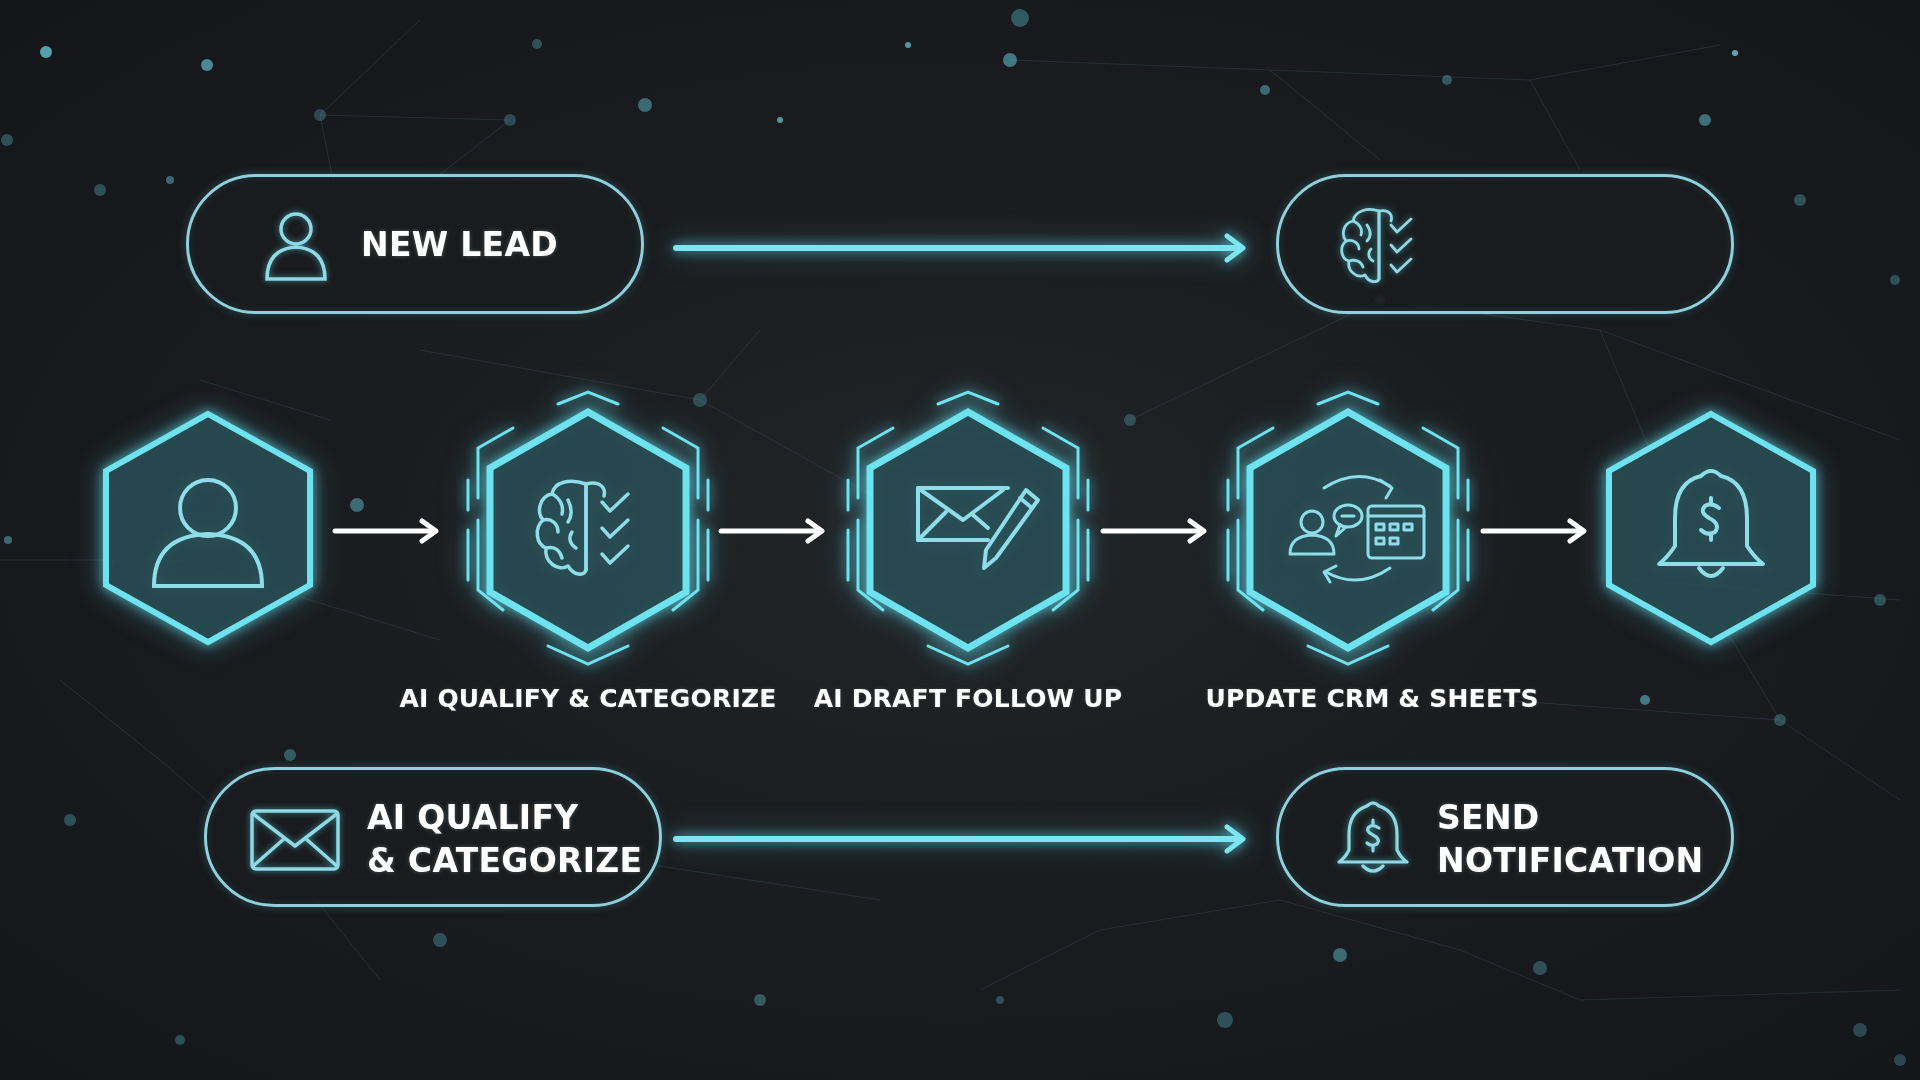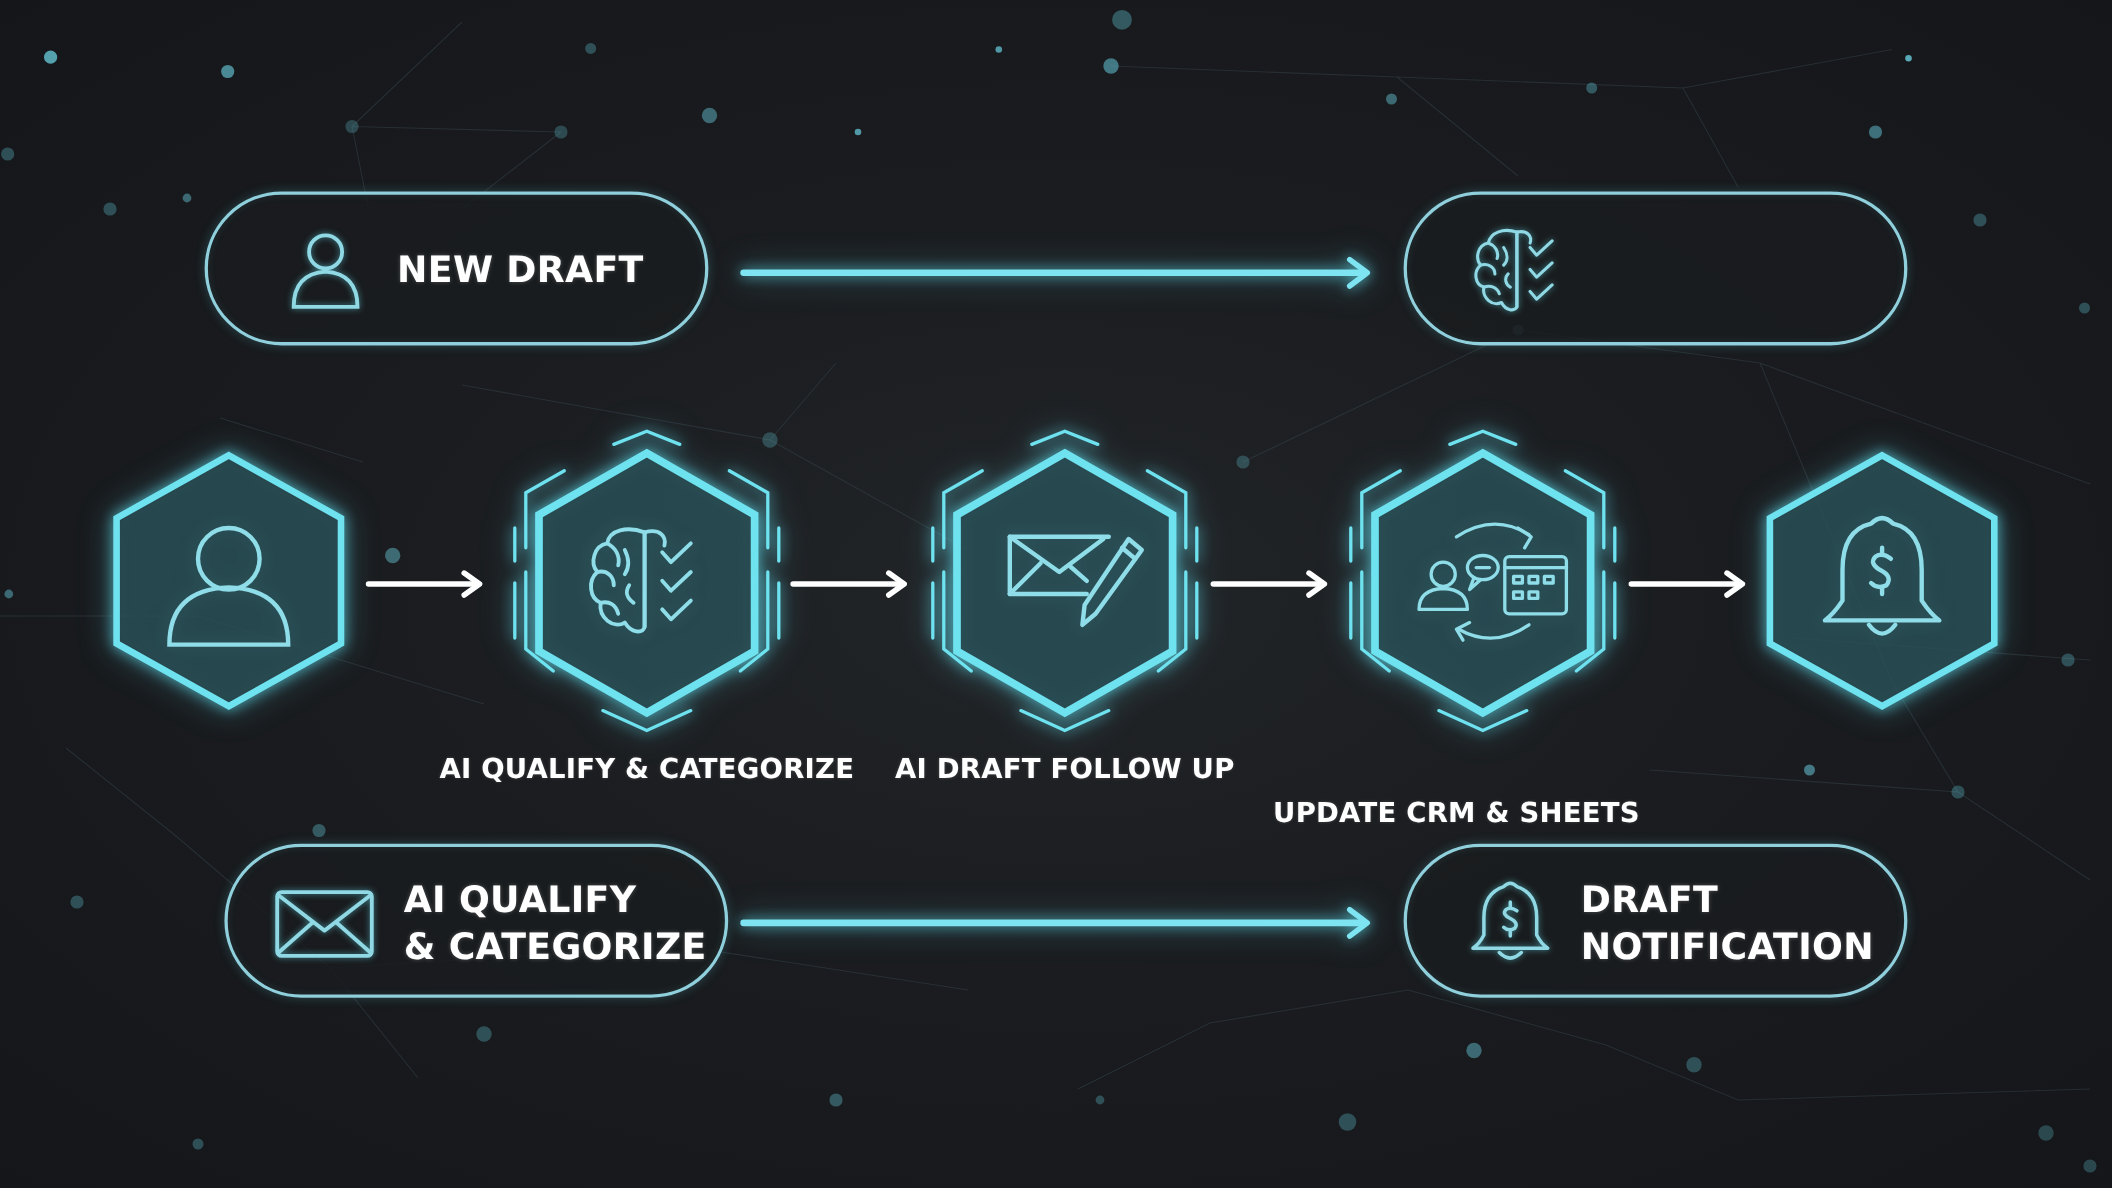--- a/index.html
+++ b/index.html
@@ -93,21 +93,21 @@
   </g>
 </svg>
 
 <div class="pill" style="left:186px; top:174px;">
   <svg class="ico softglow" style="left:72px; top:30px;" width="70" height="80" viewBox="0 0 70 80">
     <g fill="none" stroke="#8fd8e4" stroke-width="3.5">
       <circle cx="35" cy="22" r="15"></circle>
       <path d="M6 72 Q6 42 35 40 Q64 42 64 72 Z"></path>
     </g>
   </svg>
-  <span class="txt" style="left:172px; top:46px;">NEW DRAFT</span>
+  <span class="txt" style="left:172px; top:46px;">NEW LEAD</span>
 </div>
 
 <svg class="connector glow" style="left:672px; top:233px;" width="580" height="30" viewBox="0 0 580 30">
   <line x1="4" y1="15" x2="568" y2="15" stroke="#7fe4f2" stroke-width="6" stroke-linecap="round"></line>
   <path d="M555 3 L571 15 L555 27" fill="none" stroke="#7fe4f2" stroke-width="5" stroke-linecap="round" stroke-linejoin="round"></path>
 </svg>
 
 <div class="pill" style="left:1276px; top:174px;">
   <svg class="ico softglow" style="left:58px; top:28px;" width="82" height="84" viewBox="0 0 82 84">
     <g fill="none" stroke="#8fd8e4" stroke-width="2.8" stroke-linecap="round" stroke-linejoin="round">
@@ -234,21 +234,21 @@
       <path d="M100 68 Q110 58 120 68 Q146 74 146 110 L146 138 Q154 150 162 156 L58 156 Q66 150 74 138 L74 110 Q74 74 100 68 Z"></path>
       <path d="M98 160 Q110 176 122 160"></path>
       <path d="M118 100 Q110 94 104 98 Q98 104 108 110 Q120 116 114 124 Q106 128 100 122"></path>
       <path d="M110 90 L110 96 M110 126 L110 132"></path>
     </g>
   </svg>
 </div>
 
 <div class="step-label" style="left:388px; top:684px; width:400px;">AI QUALIFY &amp; CATEGORIZE</div>
 <div class="step-label" style="left:768px; top:684px; width:400px;">AI DRAFT FOLLOW UP</div>
-<div class="step-label" style="left:1124px; top:684px; width:400px;margin-top:40px;">UPDATE CRM &amp; SHEETS</div>
+<div class="step-label" style="left:1172px; top:684px; width:400px;">UPDATE CRM &amp; SHEETS</div>
 
 <div class="pill" style="left:204px; top:767px;">
   <svg class="ico softglow" style="left:42px; top:38px;" width="92" height="64" viewBox="0 0 92 64">
     <g fill="none" stroke="#8fd8e4" stroke-width="3.5" stroke-linejoin="round">
       <rect x="3" y="3" width="86" height="58" rx="4"></rect>
       <path d="M3 5 L46 38 L89 5"></path>
       <path d="M3 59 L36 30 M89 59 L56 30"></path>
     </g>
   </svg>
   <span class="txt" style="left:160px; top:26px;">AI QUALIFY
@@ -262,15 +262,15 @@
 
 <div class="pill" style="left:1276px; top:767px;">
   <svg class="ico softglow" style="left:56px; top:28px;" width="76" height="84" viewBox="0 0 76 84">
     <g fill="none" stroke="#8fd8e4" stroke-width="3.2" stroke-linecap="round" stroke-linejoin="round">
       <path d="M32 8 Q38 2 44 8 Q62 14 62 36 L62 52 Q66 60 72 64 L4 64 Q10 60 14 52 L14 36 Q14 14 32 8 Z"></path>
       <path d="M28 68 Q38 78 48 68"></path>
       <path d="M44 30 Q38 26 34 29 Q30 33 38 37 Q46 41 42 46 Q36 49 32 45"></path>
       <path d="M38 22 L38 26 M38 49 L38 53"></path>
     </g>
   </svg>
-  <span class="txt" style="left:158px; top:26px;">DRAFT
+  <span class="txt" style="left:158px; top:26px;">SEND
 NOTIFICATION</span>
 </div>
 
 </body></html>

